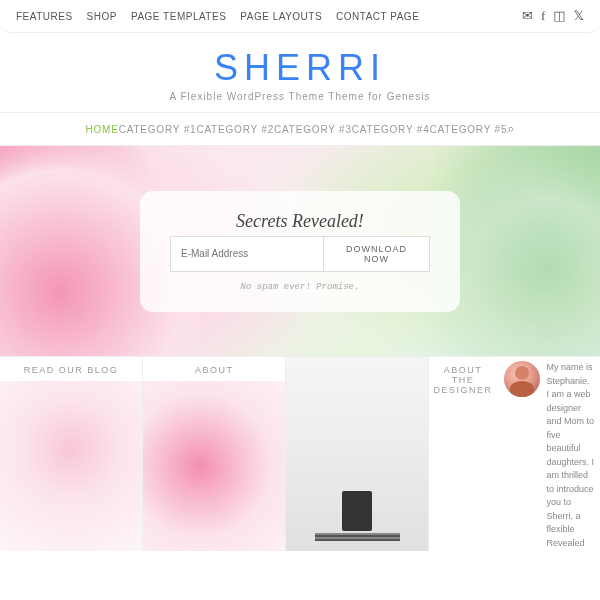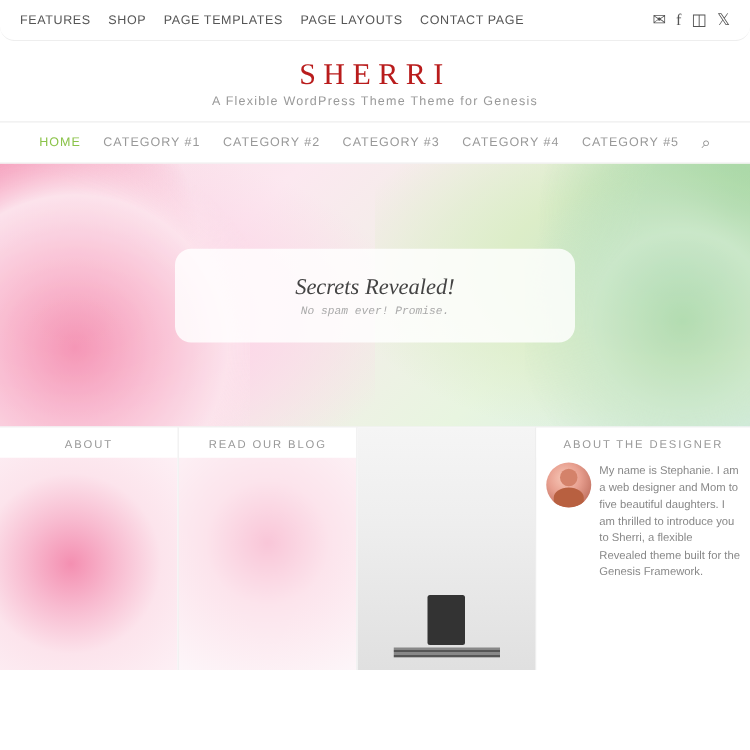--- a/index.html
+++ b/index.html
@@ -38,44 +38,43 @@
       cursor: pointer;
     }
 
     
     .site-header {
       text-align: center;
       padding: 14px 0 10px;
       background: #fff;
     }
     .site-title {
-      font-family: Liberation Serif, serif;
-      font-size: 24px;
+      font-family: Liberation Sans, sans-serif;
+      font-size: 36px;
       letter-spacing: 6px;
-      color: #b91c1c;
+      color: #3b82f6;
       font-weight: normal;
     }
     .site-tagline {
       font-size: 10px;
       color: #999;
       letter-spacing: 1px;
       margin-top: 2px;
       font-family: Arial, sans-serif;
     }
 
     
     .main-nav {
       display: flex;
       align-items: center;
       justify-content: center;
       background: #fff;
       border-top: 1px solid #eee;
       border-bottom: 1px solid #eee;
       padding: 8px 0;
-      gap: 18px;
     }
     .main-nav a {
       font-size: 10px;
       color: #999;
       text-decoration: none;
       letter-spacing: 0.8px;
       text-transform: uppercase;
       font-family: Arial, sans-serif;
     }
     .main-nav a.active {
@@ -239,21 +238,21 @@
       position: absolute;
       bottom: 10px; left: 20%;
       width: 60%; height: 8px;
       background: repeating-linear-gradient(0deg, #555, #555 2px, #888 2px, #888 4px);
     }
 
     
     .about-card {
       flex: 1.2;
       display: flex;
-      flex-direction: column;
+      flex-direction: row;
       overflow: hidden;
     }
     .about-card-label {
       text-align: center;
       font-size: 9px;
       letter-spacing: 1.5px;
       text-transform: uppercase;
       color: #999;
       padding: 8px 4px 6px;
       font-family: Arial, sans-serif;
@@ -331,35 +330,39 @@
   <span class="search-icon">⌕</span>
 </nav>
 
 <div class="hero">
   <div class="hero-bg-left"></div>
   <div class="hero-bg-right"></div>
   <div class="hero-flowers-left"></div>
   <div class="hero-flowers-right"></div>
   <div class="hero-content">
     <div class="hero-title">Secrets Revealed!</div>
+    <div class="hero-form">
+      <input type="email" placeholder="E-Mail Address" style="">
+      <button>DOWNLOAD NOW</button>
+    </div>
     <div class="hero-note">No spam ever! Promise.</div>
   </div>
 </div>
 
 <div class="bottom-section">
+  <div class="bottom-card">
+    <div class="bottom-card-label">READ OUR BLOG</div>
+    <div class="bottom-card-image">
+      <div class="img-flowers-light"></div>
+    </div>
+  </div>
   <div class="bottom-card">
     <div class="bottom-card-label">ABOUT</div>
     <div class="bottom-card-image">
       <div class="img-flowers-pink"></div>
-    </div>
-  </div>
-  <div class="bottom-card">
-    <div class="bottom-card-label">READ OUR BLOG</div>
-    <div class="bottom-card-image">
-      <div class="img-flowers-light"></div>
     </div>
   </div>
   <div class="bottom-card">
     <div class="bottom-card-image">
       <div class="img-desk"></div>
     </div>
   </div>
   <div class="about-card">
     <div class="about-card-label">ABOUT THE DESIGNER</div>
     <div class="about-card-content">

